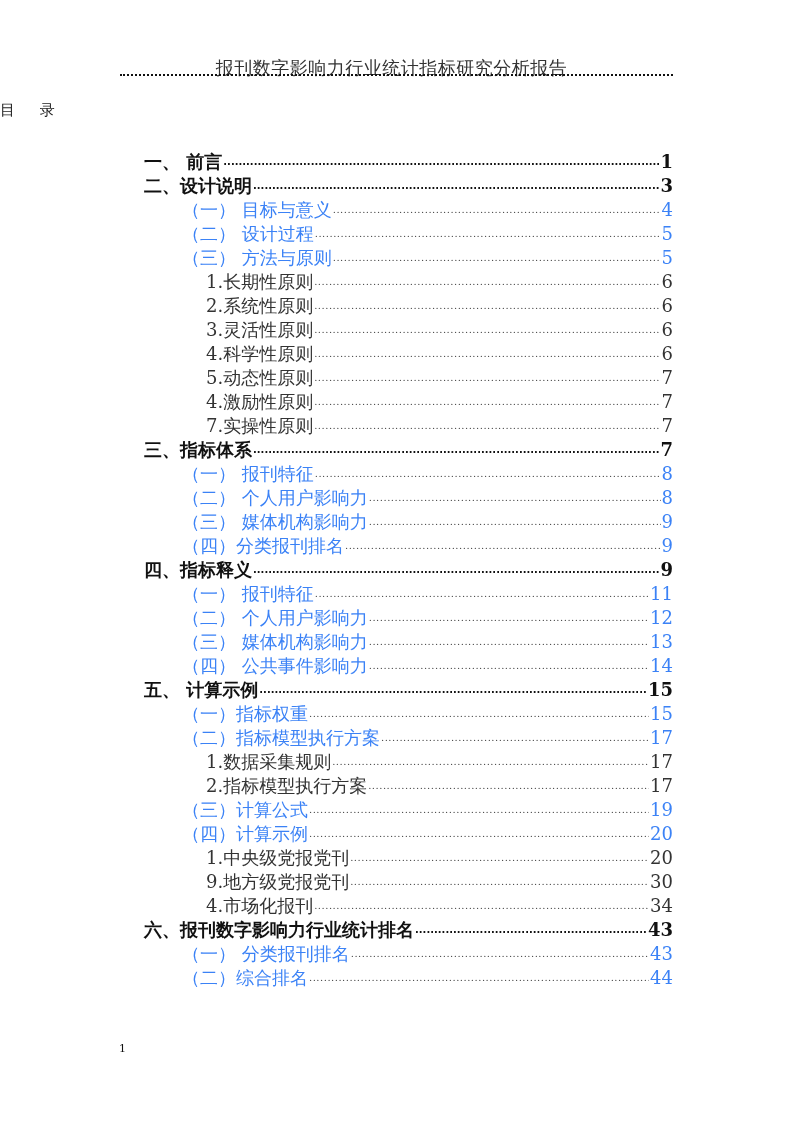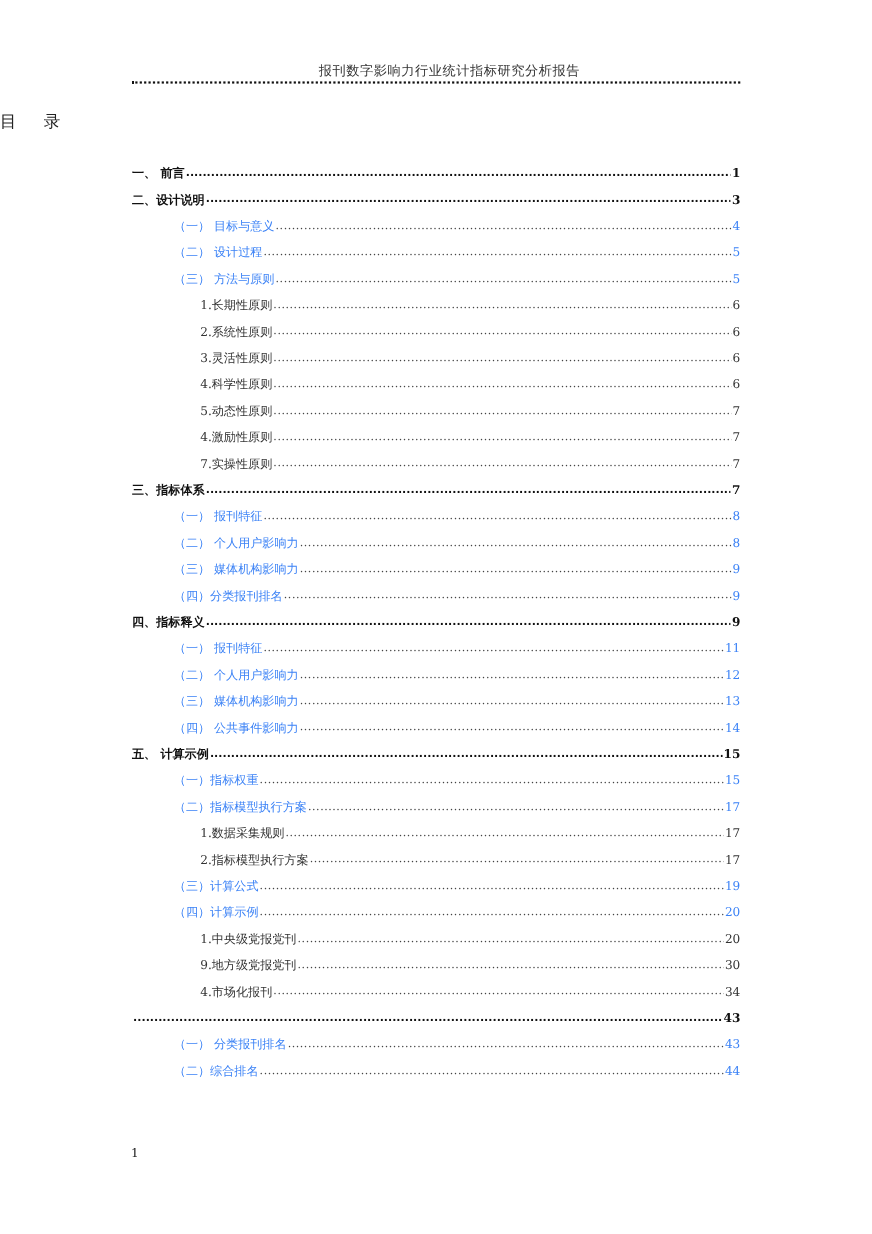--- a/index.html
+++ b/index.html
@@ -1,26 +1,26 @@
 <!DOCTYPE html>
 <html><head>
 <meta charset="utf-8">
 <style>
   html, body { margin: 0; padding: 0; background: #ffffff; }
   body { width: 793px; height: 1122px; position: relative; overflow: hidden;
          font-family: "DejaVu Serif", "Liberation Serif", serif; color: #222; }
-  .page-header { position: absolute; left: 132px; width: 553px; top: 56px; text-align: center;
-                 font-size: 12px; color: #333; letter-spacing: 0.5px; }
+  .page-header { position: absolute; left: 115px; width: 553px; top: 56px; text-align: center;
+                 font-size: 18px; color: #333; letter-spacing: 0.5px; }
   .header-rule { position: absolute; left: 120px; width: 553px; top: 74px;
                  border-top: 2px dotted #111; height: 0; }
   .toc-title { position: absolute; left: 0; width: 793px; top: 101px; text-align: left;
                font-size: 15px; letter-spacing: 10px; color: #222; }
   .toc { position: absolute; left: 120px; width: 553px; top: 148px; }
-  .toc-row { display: flex; align-items: flex-start; height: 24px; line-height: 20px;
-             font-size: 11px; white-space: nowrap; }
+  .toc-row { display: flex; align-items: flex-end; height: 24px; line-height: 20px;
+             font-size: 18px; white-space: nowrap; margin-left: 24px; }
   .toc-row .label { flex: 0 0 auto; }
   .toc-row .leader { flex: 1 1 auto; overflow: hidden; margin: 0 1px; color: #444;
                      font-size: 10px; letter-spacing: 0.5px; }
   .toc-row .leader::before { content: "............................................................................................................................................................................................................................................"; }
   .toc-row .pg { flex: 0 0 auto; font-family: "DejaVu Serif", serif; }
   .lvl1 { font-weight: bold; font-family: "DejaVu Sans", "Liberation Sans", sans-serif; color: #111; }
   .lvl1 .leader { color: #111; letter-spacing: 0; }
   .lvl2 { padding-left: 38px; color: #3b82f6; }
   .lvl3 { padding-left: 62px; color: #333; }
   .page-number { position: absolute; left: 119px; top: 1042px; font-size: 11px; color: #111; }
@@ -188,20 +188,21 @@
       <span class="label">9.地方级党报党刊</span>
       <span class="leader"></span>
       <span class="pg">30</span>
     </div>
     <div class="toc-row lvl3">
       <span class="label">4.市场化报刊</span>
       <span class="leader"></span>
       <span class="pg">34</span>
     </div>
     <div class="toc-row lvl1">
+      <span class="label">六、报刊数字影响力行业统计排名</span>
       <span class="leader"></span>
       <span class="pg">43</span>
     </div>
     <div class="toc-row lvl2">
       <span class="label">（一）  分类报刊排名</span>
       <span class="leader"></span>
       <span class="pg">43</span>
     </div>
     <div class="toc-row lvl2">
       <span class="label">（二）综合排名</span>

